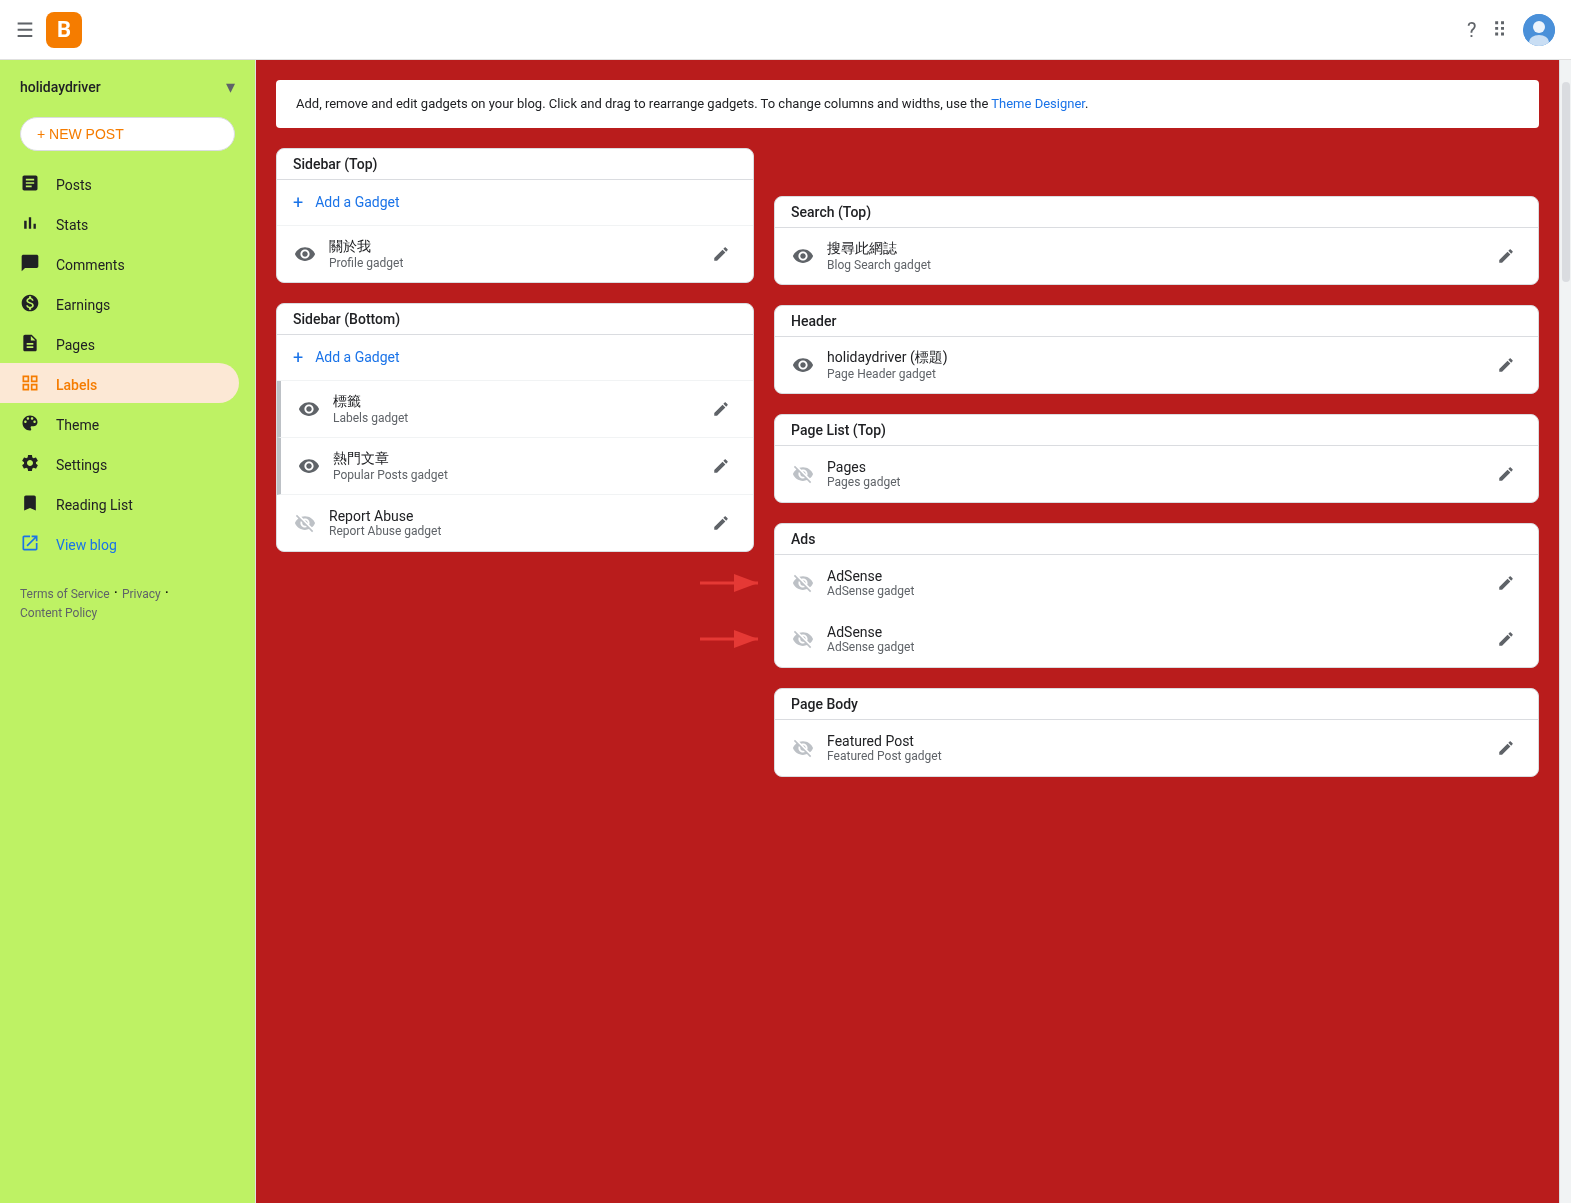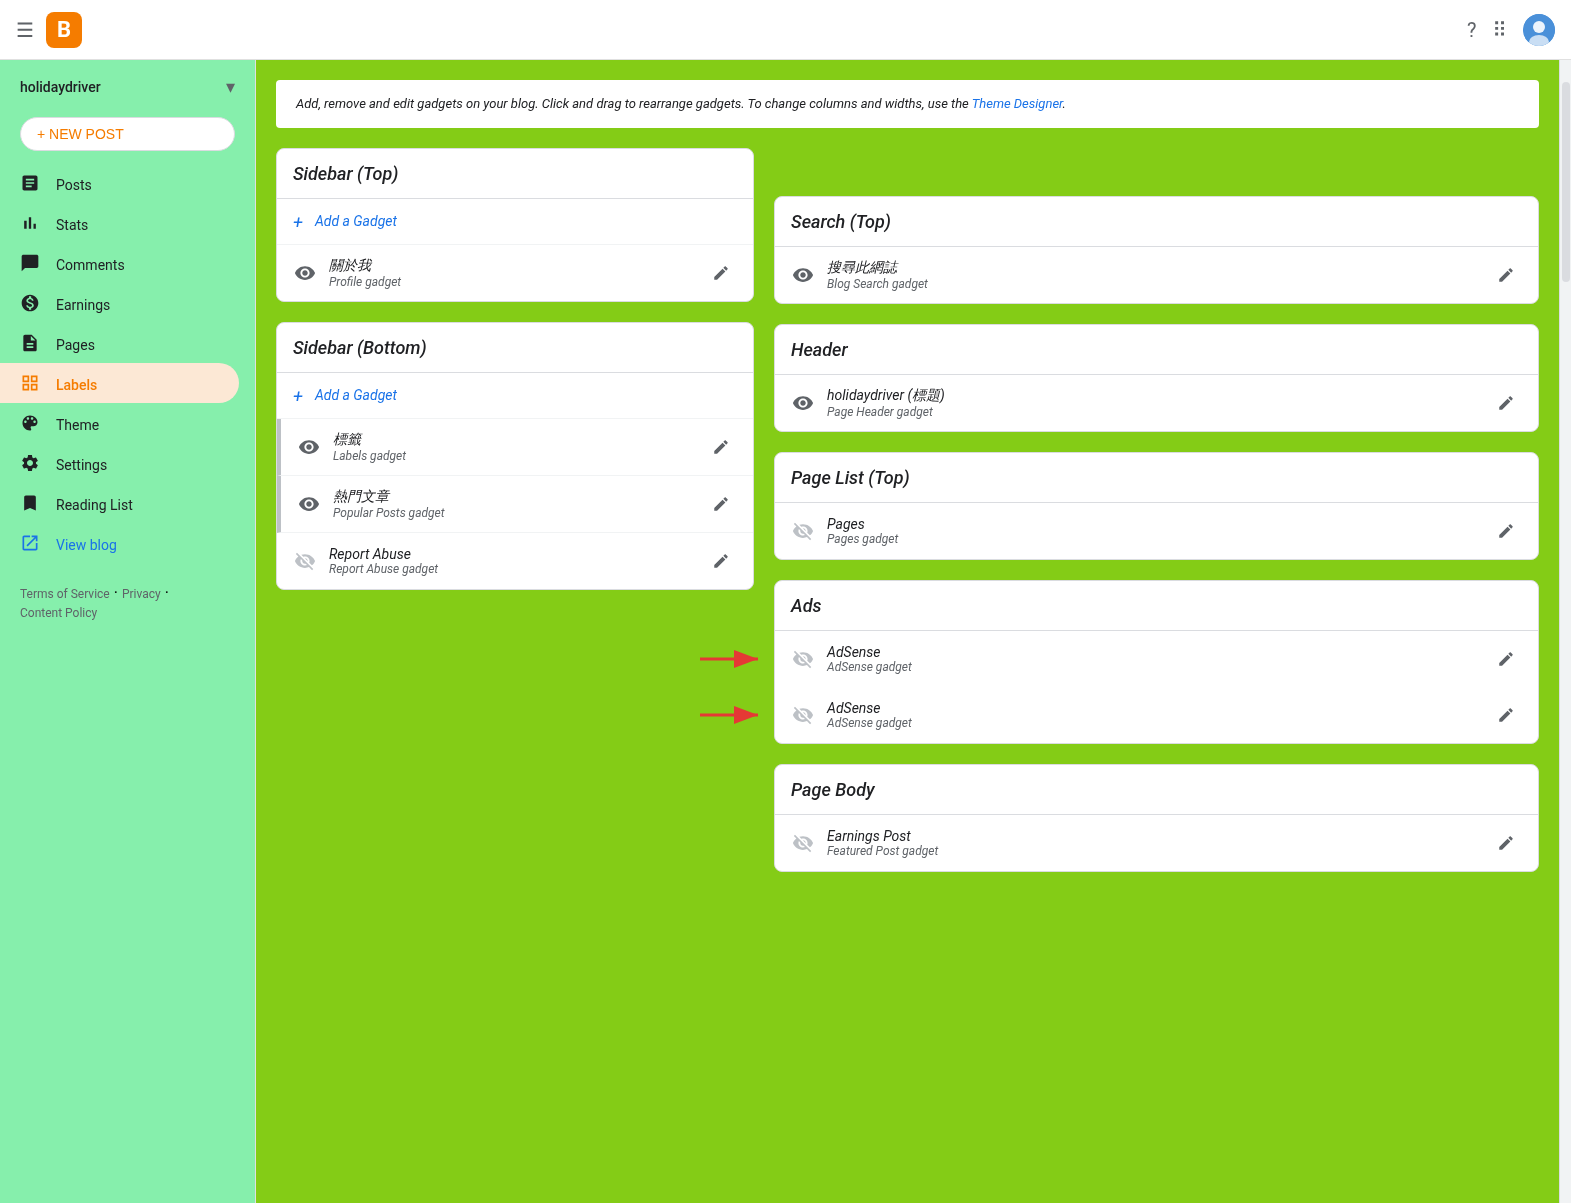--- a/index.html
+++ b/index.html
@@ -21,21 +21,21 @@
     .avatar {
       width: 32px; height: 32px; border-radius: 50%; background: #4a90d9;
       display: flex; align-items: center; justify-content: center; overflow: hidden;
     }
 
     
     .main-layout { display: flex; flex: 1; overflow: hidden; }
 
     
     .sidebar {
-      width: 256px; min-width: 256px; background: #86efac; border-right: 1px solid #e0e0e0;
+      width: 256px; min-width: 256px; background: #bef264; border-right: 1px solid #e0e0e0;
       display: flex; flex-direction: column; overflow-y: auto; padding-bottom: 28px;
     }
     .blog-selector {
       display: flex; align-items: center; justify-content: space-between;
       padding: 16px 20px; cursor: pointer; font-size: 14px; color: #202124;
     }
     .blog-selector-name { font-weight: 500; }
     .blog-selector-arrow { color: #5f6368; font-size: 18px; }
     .new-post-btn {
       margin: 4px 20px 12px; padding: 8px 16px; background: #fff; border: 1px solid #dadce0;
@@ -50,41 +50,41 @@
     }
     .nav-item.active { background: #fce8d5; color: #f57c00; font-weight: 500; }
     .nav-item .nav-icon { width: 20px; height: 20px; display: flex; align-items: center; justify-content: center; font-size: 16px; flex-shrink: 0; }
     .nav-item.active .nav-icon { color: #f57c00; }
 
     .sidebar-footer { padding: 12px 20px; margin-top: 8px; }
     .sidebar-footer a { font-size: 12px; color: #5f6368; text-decoration: none; margin-right: 4px; }
 
     
     .content-area {
-      flex: 1; background: #84cc16; overflow-y: auto; padding: 20px; font-style: italic;
+      flex: 1; background: #b91c1c; overflow-y: auto; padding: 20px;
     }
     .content-header {
       background: #fff; padding: 14px 20px; margin-bottom: 20px; font-size: 13px; color: #202124;
       border-radius: 4px; line-height: 1.5;
     }
     .content-header a { color: #1a73e8; text-decoration: none; }
 
     
     .layout-grid {
       display: grid; grid-template-columns: 1fr 1.6fr; gap: 20px; align-items: start;
     }
     .left-col { display: flex; flex-direction: column; gap: 20px; }
     .right-col { display: flex; flex-direction: column; gap: 20px; margin-top: 48px; }
 
     
     .section-box {
       background: #fff; border-radius: 8px; border: 1px solid #dadce0; overflow: hidden;
     }
     .section-title {
-      padding: 14px 16px; font-size: 18px; font-weight: 500; color: #202124;
+      padding: 7px 16px; font-size: 14px; font-weight: 500; color: #202124;
       border-bottom: 1px solid #dadce0;
     }
     .gadget-item {
       display: flex; align-items: center; padding: 12px 16px; border-bottom: 1px solid #f1f3f4;
       gap: 12px; position: relative;
     }
     .gadget-item:last-child { border-bottom: none; }
     .gadget-item.add-gadget {
       color: #1a73e8; cursor: pointer; font-size: 14px;
     }
@@ -480,21 +480,21 @@
 
         <div class="section-box">
           <div class="section-title">Page Body</div>
           <div class="gadget-item">
             <span class="gadget-eye hidden">
               <svg width="22" height="22" viewBox="0 0 24 24" fill="#bdc1c6">
                   <path d="M12 7c2.76 0 5 2.24 5 5 0 .65-.13 1.26-.36 1.83l2.92 2.92c1.51-1.26 2.7-2.89 3.43-4.75-1.73-4.39-6-7.5-11-7.5-1.4 0-2.74.25-3.98.7l2.16 2.16C10.74 7.13 11.35 7 12 7zM2 4.27l2.28 2.28.46.46C3.08 8.3 1.78 10.02 1 12c1.73 4.39 6 7.5 11 7.5 1.55 0 3.03-.3 4.38-.84l.42.42L19.73 22 21 20.73 3.27 3 2 4.27zM7.53 9.8l1.55 1.55c-.05.21-.08.43-.08.65 0 1.66 1.34 3 3 3 .22 0 .44-.03.65-.08l1.55 1.55c-.67.33-1.41.53-2.2.53-2.76 0-5-2.24-5-5 0-.79.2-1.53.53-2.2zm4.31-.78l3.15 3.15.02-.16c0-1.66-1.34-3-3-3l-.17.01z"></path>
                 </svg>
             </span>
             <div class="gadget-info">
-              <div class="gadget-name">Earnings Post</div>
+              <div class="gadget-name">Featured Post</div>
               <div class="gadget-type">Featured Post gadget</div>
             </div>
             <span class="gadget-edit">
               <svg width="18" height="18" viewBox="0 0 24 24" fill="#5f6368">
                   <path d="M3 17.25V21h3.75L17.81 9.94l-3.75-3.75L3 17.25zM20.71 7.04c.39-.39.39-1.02 0-1.41l-2.34-2.34c-.39-.39-1.02-.39-1.41 0l-1.83 1.83 3.75 3.75 1.83-1.83z"></path>
                 </svg>
             </span>
           </div>
         </div>
 

